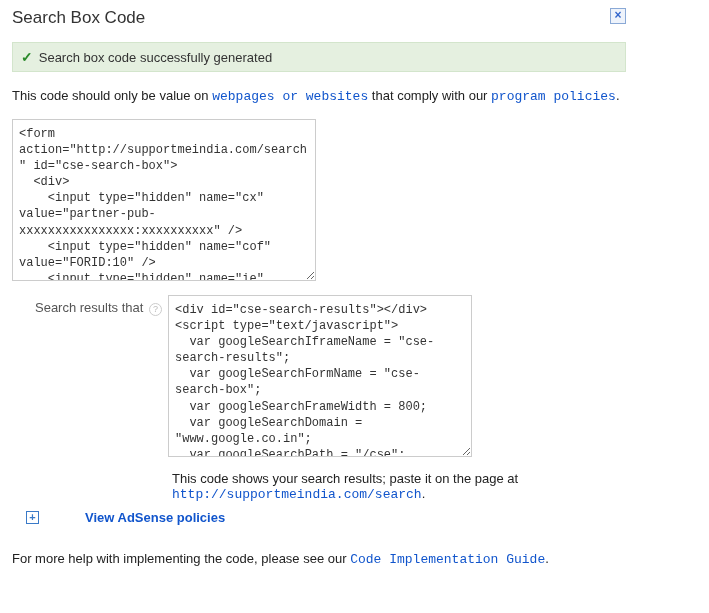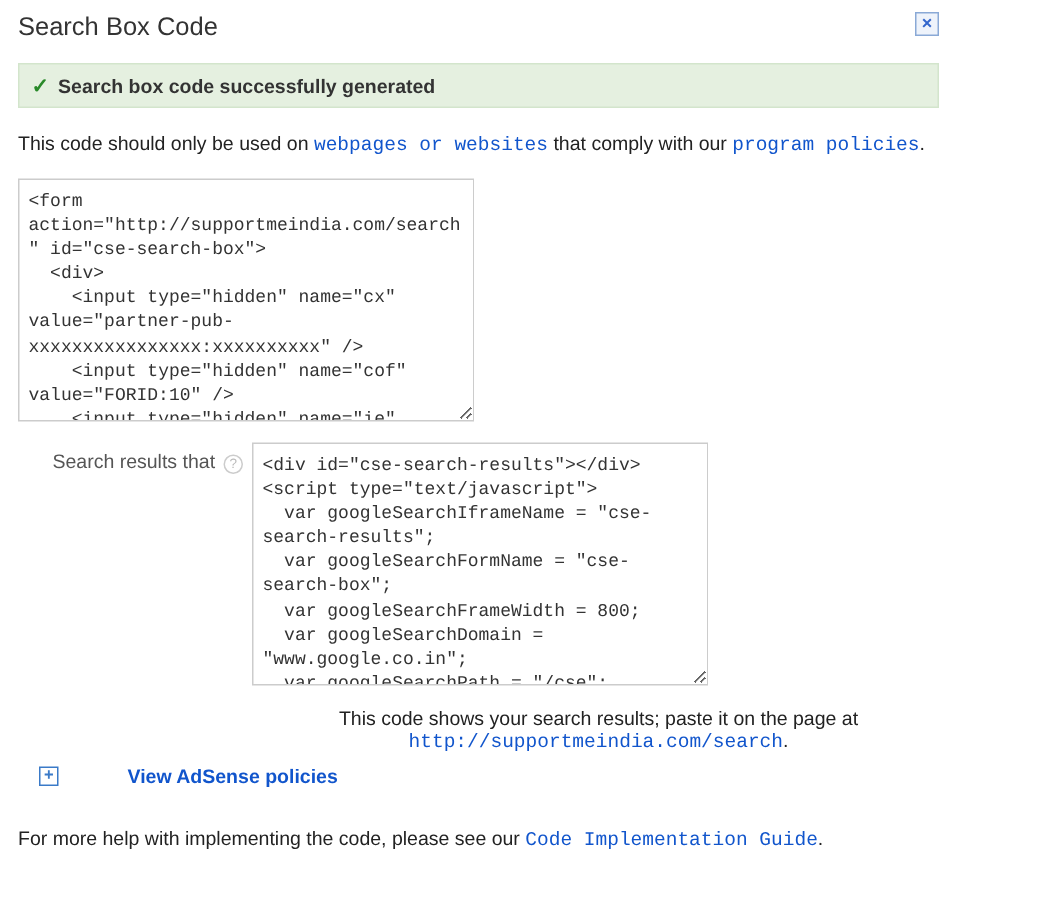--- a/index.html
+++ b/index.html
@@ -45,21 +45,21 @@
     align-items: center;
     gap: 6px;
     margin-bottom: 14px;
   }
   .check-icon {
     color: #2a8a2a;
     font-weight: bold;
     font-size: 14px;
   }
   .success-text {
-    font-weight: bold;
+    font-weight: normal;
     color: #333;
     font-size: 13px;
   }
   .desc {
     margin: 8px 0 12px 0;
     line-height: 1.5;
   }
   a.link {
     color: #15c;
     text-decoration: none;
@@ -102,21 +102,20 @@
     border: 1px solid #ccc;
     resize: both;
     color: #333;
     line-height: 1.35;
     white-space: pre-wrap;
     overflow-y: scroll;
   }
   .results-para {
     margin: 4px 0 8px 160px;
     font-size: 13px;
-    text-align: center;
   }
   .expand-row {
     display: flex;
     align-items: center;
     gap: 6px;
     margin: 6px 0 14px 14px;
   }
   .plus-icon {
     width: 11px;
     height: 11px;
@@ -150,21 +149,21 @@
     <div class="title">Search Box Code</div>
     <div class="close-x">×</div>
   </div>
 
   <div class="success-bar">
     <span class="check-icon">✓</span>
     <span class="success-text">Search box code successfully generated</span>
   </div>
 
   <div class="desc">
-    <span>This code should only be used on </span><a class="link">webpages or websites</a><span> that comply with our </span><a class="link">program policies</a><span>.</span>
+    <span>This code should only be value on </span><a class="link">webpages or websites</a><span> that comply with our </span><a class="link">program policies</a><span>.</span>
   </div>
 
   <div class="field-row">
     <textarea class="ta" readonly="" style="">&lt;form action="http://supportmeindia.com/search" id="cse-search-box"&gt;
   &lt;div&gt;
     &lt;input type="hidden" name="cx" value="partner-pub-xxxxxxxxxxxxxxxx:xxxxxxxxxx" /&gt;
     &lt;input type="hidden" name="cof" value="FORID:10" /&gt;
     &lt;input type="hidden" name="ie"</textarea>
   </div>
 

